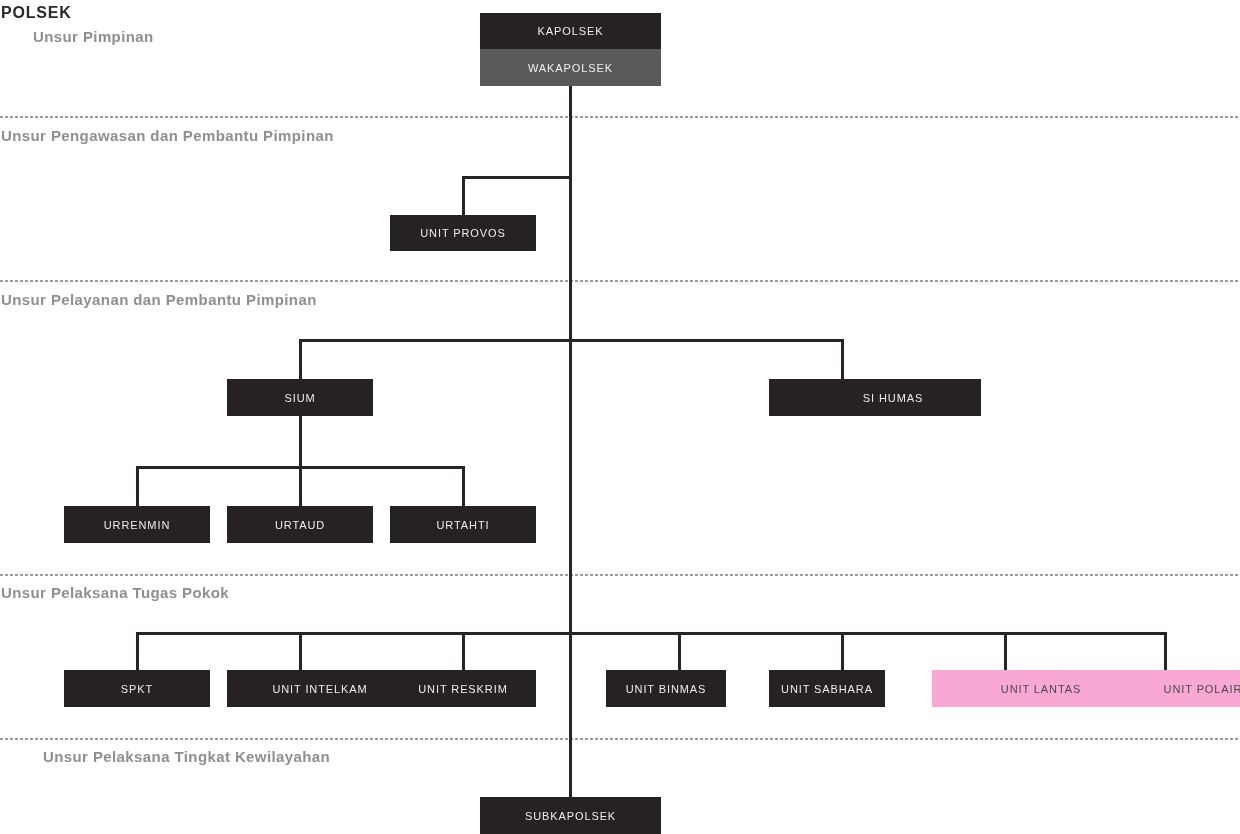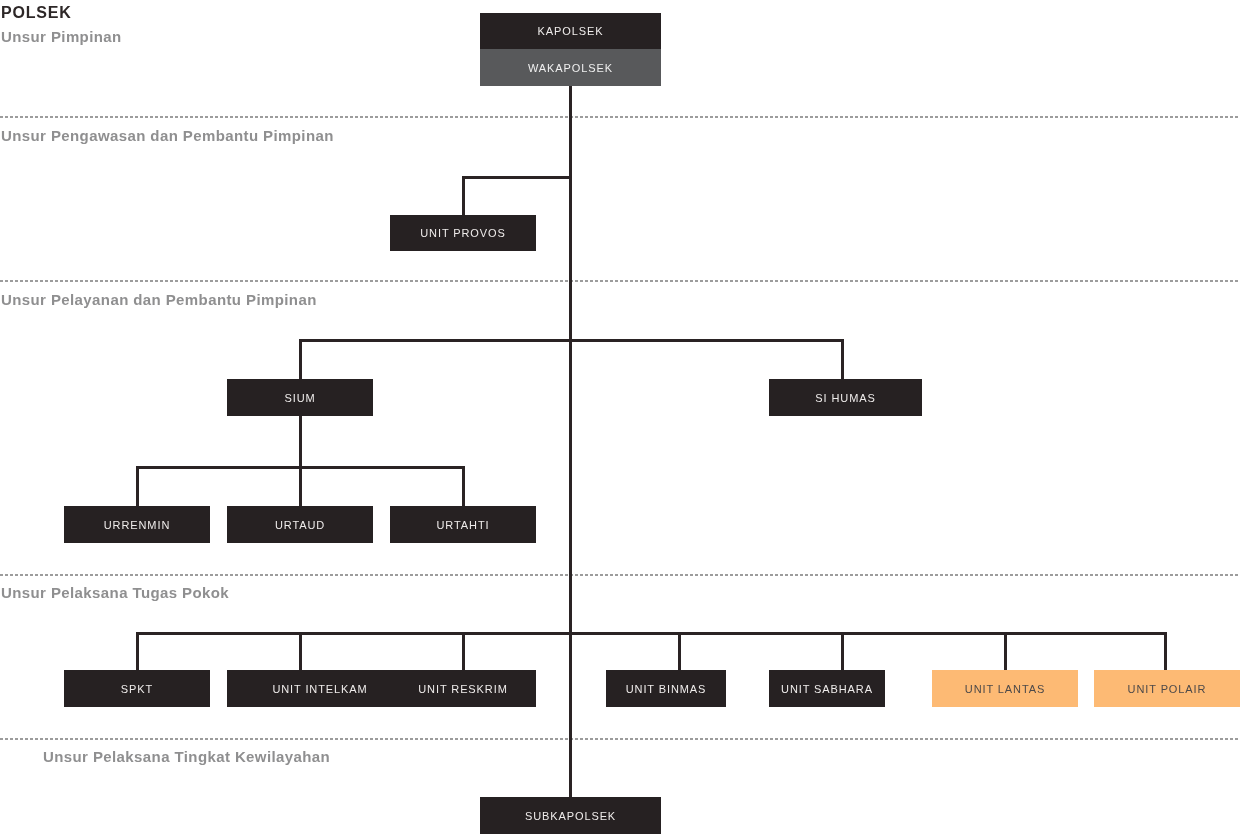--- a/index.html
+++ b/index.html
@@ -32,21 +32,21 @@
   .line.h{height:3px;}
   .line.v{width:3px;}
   .node{
     position:absolute;
     display:flex;align-items:center;justify-content:center;
     font-size:11px;font-weight:500;letter-spacing:0.9px;
     white-space:nowrap;
   }
   .node.dark{background:#262122;color:#EFECEB;}
   .node.gray{background:#58595B;color:#F0F0F0;}
-  .node.light{background:#fdba74;color:#4C4949;}
+  .node.light{background:#f9a8d4;color:#4C4949;padding-left:36px;}
 </style>
 </head>
 <body>
 
 <div id="stage">
 
   <div class="divider" style="top:116px;"></div>
   <div class="divider" style="top:280px;"></div>
   <div class="divider" style="top:574px;"></div>
   <div class="divider" style="top:738px;"></div>
@@ -70,34 +70,34 @@
       <div class="line v" style="left: 677.5px; top: 633px; height: 37px;"></div>
       <div class="line v" style="left: 840.5px; top: 633px; height: 37px;"></div>
       <div class="line v" style="left: 1003.5px; top: 633px; height: 37px;"></div>
       <div class="line v" style="left: 1163.5px; top: 633px; height: 37px;"></div>
     </div>
   <div id="nodes-layer">
       <div class="node dark" style="left: 480px; top: 13px; width: 181px; height: 36px;">KAPOLSEK</div>
       <div class="node gray" style="left: 480px; top: 49px; width: 181px; height: 37px;">WAKAPOLSEK</div>
       <div class="node dark" style="left: 390px; top: 215px; width: 146px; height: 36px;">UNIT PROVOS</div>
       <div class="node dark" style="left: 227px; top: 379px; width: 146px; height: 37px;">SIUM</div>
-      <div class="node dark" style="left: 769px; top: 379px; width: 153px; height: 37px;">SI HUMAS</div>
+      <div class="node dark" style="left: 769px; top: 379px; width: 176px; height: 37px; padding-left: 36px;">SI HUMAS</div>
       <div class="node dark" style="left: 64px; top: 506px; width: 146px; height: 37px;">URRENMIN</div>
       <div class="node dark" style="left: 227px; top: 506px; width: 146px; height: 37px;">URTAUD</div>
       <div class="node dark" style="left: 390px; top: 506px; width: 146px; height: 37px;">URTAHTI</div>
       <div class="node dark" style="left: 64px; top: 670px; width: 146px; height: 37px;">SPKT</div>
       <div class="node dark" style="left: 227px; top: 670px; width: 146px; height: 37px; padding-left: 20px;">UNIT INTELKAM</div>
       <div class="node dark" style="left: 390px; top: 670px; width: 146px; height: 37px;">UNIT RESKRIM</div>
       <div class="node dark" style="left: 606px; top: 670px; width: 120px; height: 37px;">UNIT BINMAS</div>
       <div class="node dark" style="left: 769px; top: 670px; width: 116px; height: 37px;">UNIT SABHARA</div>
       <div class="node light" style="left: 932px; top: 670px; width: 146px; height: 37px;">UNIT LANTAS</div>
       <div class="node light" style="left: 1094px; top: 670px; width: 146px; height: 37px;">UNIT POLAIR</div>
       <div class="node dark" style="left: 480px; top: 797px; width: 181px; height: 37px;">SUBKAPOLSEK</div>
     </div>
 
   <div class="heading title" style="left:1px;top:4px;">POLSEK</div>
-  <div class="heading" style="left:1px;top:28px;">Unsur Pimpinan</div>
+  <div class="heading" style="left:1px;top:28px;padding-left:32px;">Unsur Pimpinan</div>
   <div class="heading" style="left:1px;top:127px;">Unsur Pengawasan dan Pembantu Pimpinan</div>
   <div class="heading" style="left:1px;top:291px;">Unsur Pelayanan dan Pembantu Pimpinan</div>
   <div class="heading" style="left:1px;top:584px;">Unsur Pelaksana Tugas Pokok</div>
   <div class="heading" style="left:1px;top:748px;margin-left:42px;">Unsur Pelaksana Tingkat Kewilayahan</div>
 
 </div>
 
 </body></html>

